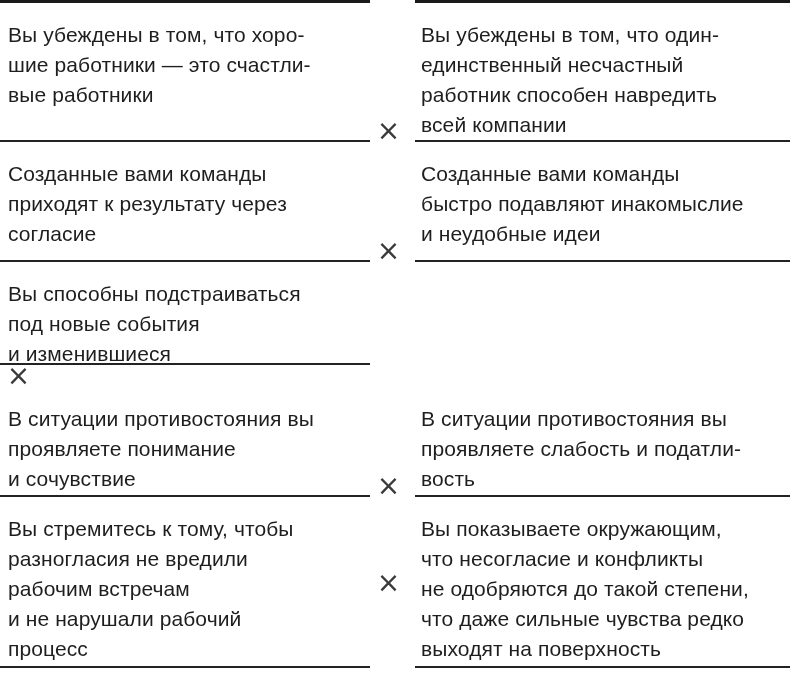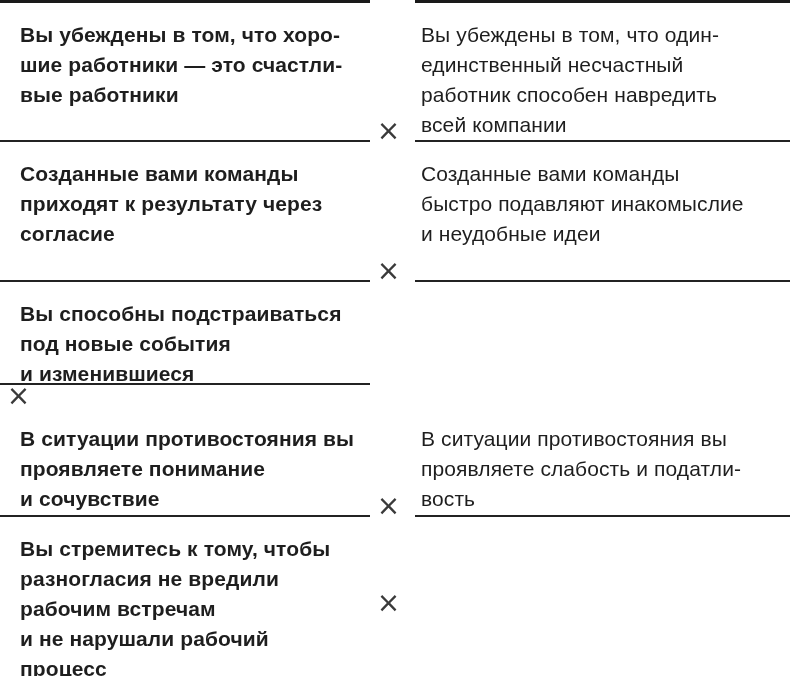--- a/index.html
+++ b/index.html
@@ -9,41 +9,40 @@
     background: #ffffff;
     font-family: "Liberation Sans", sans-serif;
     color: #1e1e1e;
     overflow: hidden;
   }
   .row {
     display: flex;
     position: relative;
   }
   .row-1 { height: 142px; }
-  .row-2 { height: 140px; }
+  .row-2 { height: 120px; }
   .row-3 { height: 125px; flex-direction: column; }
   .row-4 { height: 110px; border-radius: 9px; }
   .row-5 { height: 171px; align-items: center; }
   .cell {
     box-sizing: border-box;
     height: 100%;
     border-bottom: 2px solid #232323;
     font-size: 21px;
     line-height: 30px;
     white-space: pre-line;
     padding-top: 17px;
     overflow: hidden;
     letter-spacing: 0.1px;
   }
   .row-1 .cell { border-top: 3px solid #1a1a1a; }
   .cell-left {
     width: 370px;
-    padding-left: 20px;
+    padding-left: 8px;
     padding-right: 6px;
-    font-weight: bold;
   }
   .cell-right {
     width: 375px;
     padding-left: 6px;
     padding-right: 0;
   }
   .vs {
     width: 45px;
     display: flex;
     align-items: flex-end;
@@ -114,15 +113,20 @@
 
   <div class="row row-5">
     <div class="cell cell-left">Вы стремитесь к тому, чтобы
 разногласия не вредили
 рабочим встречам
 и не нарушали рабочий
 процесс</div>
     <div class="vs">
         <span>×</span>
       </div>
+    <div class="cell cell-right">Вы показываете окружающим,
+что несогласие и конфликты
+не одобряются до такой степени,
+что даже сильные чувства редко
+выходят на поверхность</div>
   </div>
 
 </div>
 
 </body></html>

